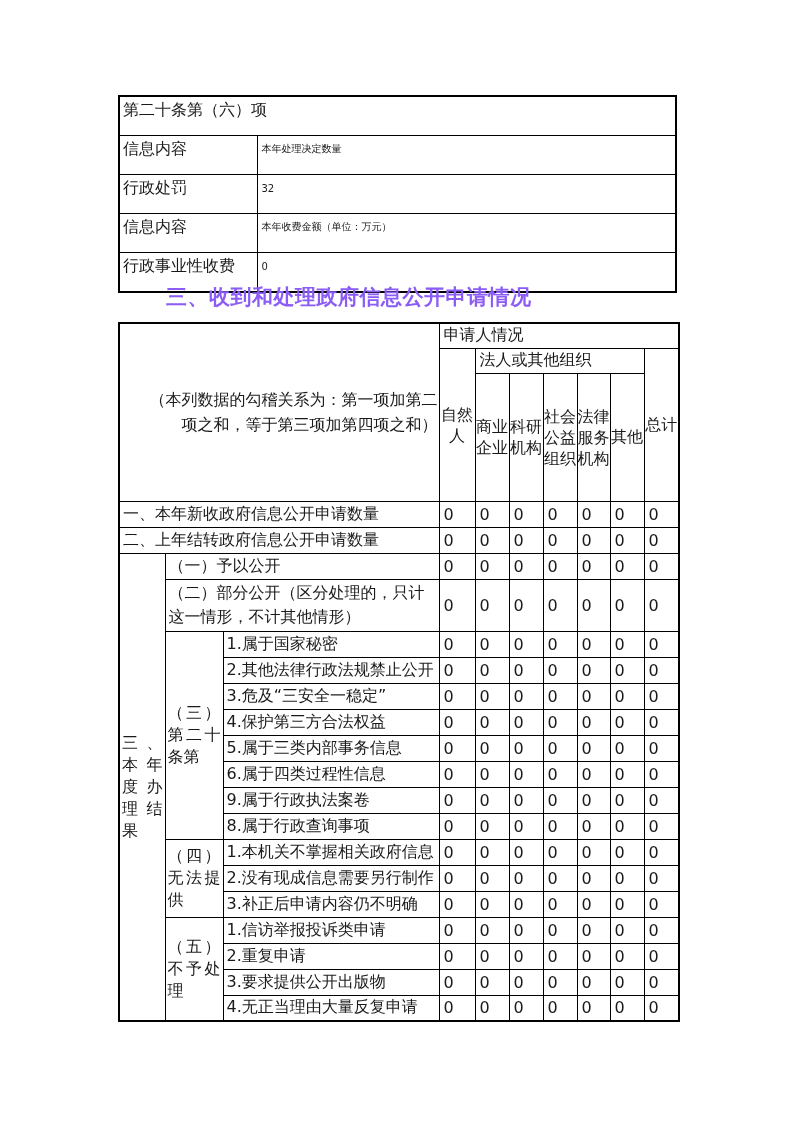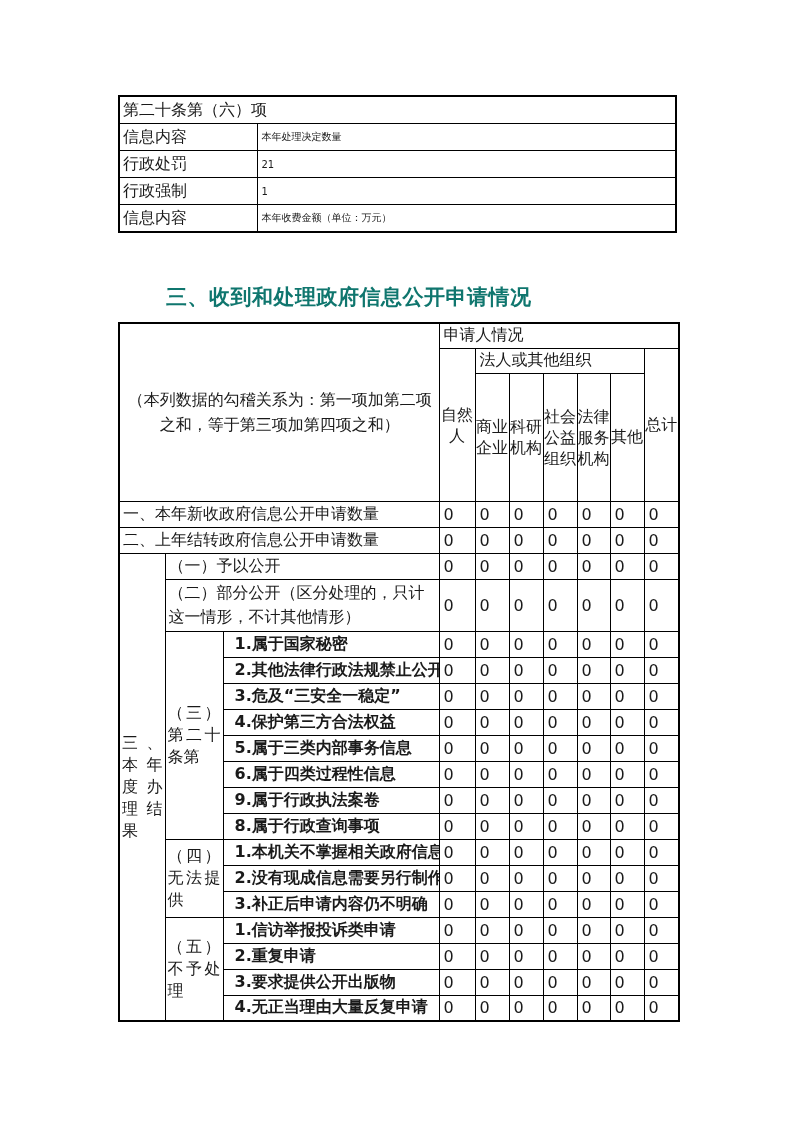--- a/index.html
+++ b/index.html
@@ -30,60 +30,60 @@
   
   .t1 {
     position: absolute;
     left: 118px;
     top: 95px;
     width: 557px;
   }
   .t1 td {
     height: 26px;
     font-size: 16px;
-    padding: 0 2px 0 3px;
+    padding: 0 2px 12px 3px;
     white-space: nowrap;
   }
   .t1 .c-val {
     font-family: "DejaVu Sans", "Liberation Serif", serif;
     font-size: 10px;
     padding-left: 4px;
   }
 
   
   .heading {
     position: absolute;
     left: 166px;
     top: 283px;
     font-family: "DejaVu Sans", "Liberation Sans", sans-serif;
     font-weight: bold;
     font-size: 21px;
-    color: #0f766e;
+    color: #8b5cf6;
     white-space: nowrap;
     letter-spacing: 0.5px;
   }
 
   
   .t2 {
     position: absolute;
     left: 118px;
     top: 322px;
     width: 558px;
   }
   .t2 td {
     font-size: 16px;
   }
   .t2 tbody tr { height: 26px; }
   .t2 tbody tr.tall { height: 52px; }
 
   .c-note {
     font-size: 15.5px;
     line-height: 25px;
-    text-align: center;
-    padding: 0 1px 0 2px;
+    text-align: right;
+    padding: 0 1px 0 18px;
   }
   .c-hdr {
     text-align: left;
     padding: 0 2px 0 4px;
     white-space: nowrap;
     margin-left: 36px;
   }
   .c-vert {
     word-break: break-all;
     line-break: anywhere;
@@ -112,25 +112,24 @@
   .c-groupside {
     text-align: justify;
     text-align-last: left;
     line-height: 22px;
     padding: 0 2px;
     word-break: break-all;
     line-break: anywhere;
   }
   .c-itemlab {
     text-align: left;
-    padding: 0 2px 0 11px;
+    padding: 0 2px 0 3px;
     font-family: "DejaVu Sans", "Liberation Serif", serif;
     font-size: 15.5px;
     white-space: nowrap;
-    font-weight: bold;
   }
   .c-num {
     font-family: "DejaVu Sans", "Liberation Sans", sans-serif;
     font-size: 15px;
     text-align: left;
     padding: 0 0 0 4px;
   }
 </style>
 </head>
 <body>
@@ -145,29 +144,29 @@
     <tbody>
         <tr>
           <td colspan="2">第二十条第（六）项</td>
         </tr>
         <tr>
           <td class="c-lab">信息内容</td>
           <td class="c-val">本年处理决定数量</td>
         </tr>
         <tr>
           <td class="c-lab">行政处罚</td>
-          <td class="c-val">21</td>
-        </tr>
-        <tr>
-          <td class="c-lab">行政强制</td>
-          <td class="c-val">1</td>
+          <td class="c-val">32</td>
         </tr>
         <tr>
           <td class="c-lab">信息内容</td>
           <td class="c-val">本年收费金额（单位：万元）</td>
+        </tr>
+        <tr>
+          <td class="c-lab">行政事业性收费</td>
+          <td class="c-val">0</td>
         </tr>
       </tbody>
   </table>
 
   <div class="heading">三、收到和处理政府信息公开申请情况</div>
 
   <table class="t2">
     <colgroup>
       <col style="width:46px">
       <col style="width:58px">

